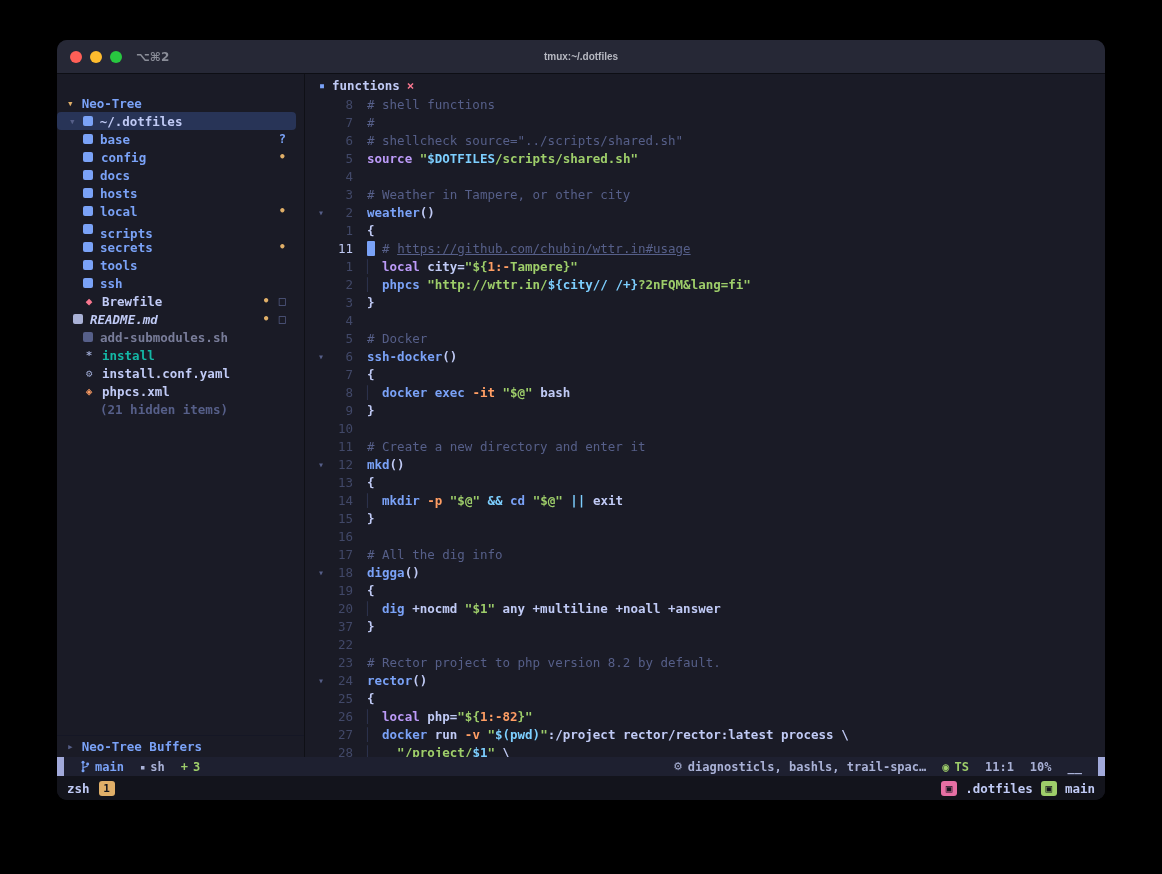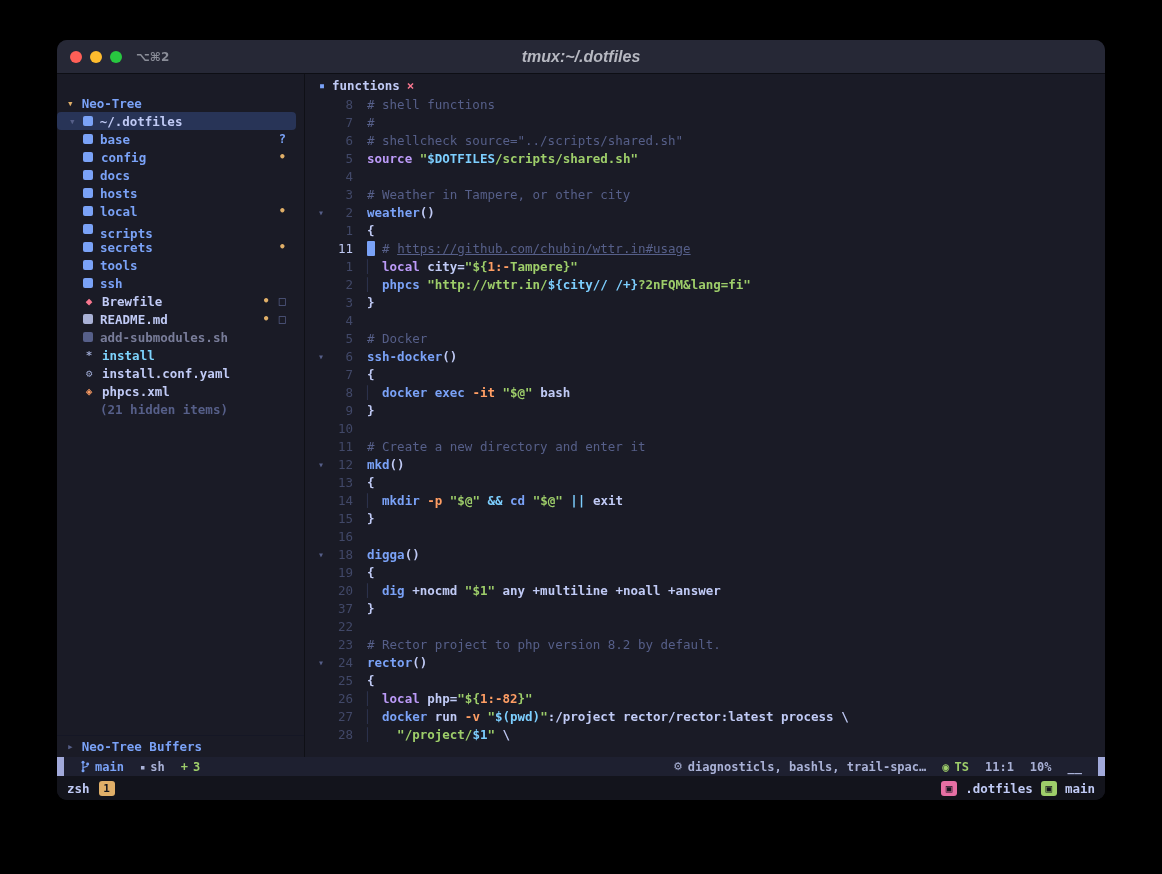--- a/index.html
+++ b/index.html
@@ -16,22 +16,22 @@
           border-radius:10px;overflow:hidden;display:flex;flex-direction:column;
           box-shadow:0 25px 70px rgba(0,0,0,.7), 0 0 0 1px rgba(0,0,0,.55);}
   
   .titlebar{flex:0 0 34px;height:34px;background:var(--titlebar);display:flex;align-items:center;
             position:relative;border-bottom:1px solid #0d0e14;font-family:"Liberation Sans",sans-serif;}
   .traffic{display:flex;gap:8px;padding-left:13px;z-index:2}
   .tl{width:12px;height:12px;border-radius:50%;display:inline-block}
   .tl.r{background:#ff5f57}.tl.y{background:#febc2e}.tl.g{background:#28c840}
   .shortcut{color:#8a8d98;font-size:12px;margin-left:14px;font-weight:bold;z-index:2;
             font-family:"DejaVu Sans",sans-serif;}
-  .titletext{position:absolute;left:0;right:0;text-align:center;color:#b6b8c1;font-size:16px;
-             font-weight:bold;pointer-events:none;font-style:italic;}
+  .titletext{position:absolute;left:0;right:0;text-align:center;color:#b6b8c1;font-size:10px;
+             font-weight:bold;pointer-events:none;}
   
   .content{flex:1;display:flex;min-height:0}
   .sidebar{flex:0 0 248px;width:248px;display:flex;flex-direction:column;padding-top:20px;
            border-right:1px solid #0f1016;background:var(--bg)}
   .tree-heading{height:18px;display:flex;align-items:center;gap:8px;padding-left:10px;
                 font-size:12.5px;font-weight:bold}
   .tree-heading-label{color:var(--blue)}
   .chev{font-size:11px;color:var(--yellow)}
   .chev.muted{color:var(--comment)}
   .tree-row{height:18px;display:flex;align-items:center;gap:7px;font-size:12.5px;font-weight:bold;
@@ -165,35 +165,35 @@
               <span style="color: rgb(122, 162, 247);">ssh</span>
             </div>
             <div class="tree-row" style="padding-left: 26px;">
               <span class="gl" style="color: rgb(247, 118, 142);">◆</span>
               <span style="color: rgb(192, 202, 245);">Brewfile</span>
               <span class="badges">
                 <span style="color: rgb(224, 175, 104);">•</span>
                 <span style="color: rgb(86, 95, 137);">□</span>
               </span>
             </div>
-            <div class="tree-row" style="padding-left: 26px;">
+            <div class="tree-row" style="padding-left: 16px; font-style: italic;">
               <span class="sq" style="background: rgb(169, 177, 214);"></span>
               <span style="color: rgb(192, 202, 245);">README.md</span>
               <span class="badges">
                 <span style="color: rgb(224, 175, 104);">•</span>
                 <span style="color: rgb(86, 95, 137);">□</span>
               </span>
             </div>
             <div class="tree-row" style="padding-left: 26px;">
               <span class="sq" style="background: rgb(86, 95, 137);"></span>
               <span style="color: rgb(120, 124, 153);">add-submodules.sh</span>
             </div>
             <div class="tree-row" style="padding-left: 26px;">
               <span class="gl" style="color: rgb(154, 165, 206);">*</span>
-              <span style="color: #7dd3fc;">install</span>
+              <span style="color: #14b8a6;">install</span>
             </div>
             <div class="tree-row" style="padding-left: 26px;">
               <span class="gl" style="color: rgb(154, 165, 206);">⚙</span>
               <span style="color: rgb(192, 202, 245);">install.conf.yaml</span>
             </div>
             <div class="tree-row" style="padding-left: 26px;">
               <span class="gl" style="color: rgb(255, 158, 100);">◈</span>
               <span style="color: rgb(192, 202, 245);">phpcs.xml</span>
             </div>
             <div class="tree-row" style="padding-left: 26px;">
@@ -235,20 +235,21 @@
             <div class="code-line"><span class="fold-col"> </span><span class="lnum">7</span><span class="ltext"><span class="c-fg">{</span></span></div>
             <div class="code-line"><span class="fold-col"> </span><span class="lnum">8</span><span class="ltext"><span class="guide">▏ </span><span class="c-blue">docker</span><span class="c-fg"> </span><span class="c-blue">exec</span><span class="c-fg"> </span><span class="c-orange">-it</span><span class="c-fg"> </span><span class="c-green">"$@"</span><span class="c-fg"> bash</span></span></div>
             <div class="code-line"><span class="fold-col"> </span><span class="lnum">9</span><span class="ltext"><span class="c-fg">}</span></span></div>
             <div class="code-line"><span class="fold-col"> </span><span class="lnum">10</span><span class="ltext"></span></div>
             <div class="code-line"><span class="fold-col"> </span><span class="lnum">11</span><span class="ltext"><span class="c-comment"># Create a new directory and enter it</span></span></div>
             <div class="code-line"><span class="fold-col">▾</span><span class="lnum">12</span><span class="ltext"><span class="c-blue">mkd</span><span class="c-fg">()</span></span></div>
             <div class="code-line"><span class="fold-col"> </span><span class="lnum">13</span><span class="ltext"><span class="c-fg">{</span></span></div>
             <div class="code-line"><span class="fold-col"> </span><span class="lnum">14</span><span class="ltext"><span class="guide">▏ </span><span class="c-blue">mkdir</span><span class="c-fg"> </span><span class="c-orange">-p</span><span class="c-fg"> </span><span class="c-green">"$@"</span><span class="c-fg"> </span><span class="c-cyan">&amp;&amp;</span><span class="c-fg"> </span><span class="c-blue">cd</span><span class="c-fg"> </span><span class="c-green">"$@"</span><span class="c-fg"> </span><span class="c-cyan">||</span><span class="c-fg"> exit</span></span></div>
             <div class="code-line"><span class="fold-col"> </span><span class="lnum">15</span><span class="ltext"><span class="c-fg">}</span></span></div>
             <div class="code-line"><span class="fold-col"> </span><span class="lnum">16</span><span class="ltext"></span></div>
+            <div class="code-line"><span class="fold-col"> </span><span class="lnum">17</span><span class="ltext"><span class="c-comment"># All the dig info</span></span></div>
             <div class="code-line"><span class="fold-col">▾</span><span class="lnum">18</span><span class="ltext"><span class="c-blue">digga</span><span class="c-fg">()</span></span></div>
             <div class="code-line"><span class="fold-col"> </span><span class="lnum">19</span><span class="ltext"><span class="c-fg">{</span></span></div>
             <div class="code-line"><span class="fold-col"> </span><span class="lnum">20</span><span class="ltext"><span class="guide">▏ </span><span class="c-blue">dig</span><span class="c-fg"> +nocmd </span><span class="c-green">"$1"</span><span class="c-fg"> any +multiline +noall +answer</span></span></div>
             <div class="code-line"><span class="fold-col"> </span><span class="lnum">37</span><span class="ltext"><span class="c-fg">}</span></span></div>
             <div class="code-line"><span class="fold-col"> </span><span class="lnum">22</span><span class="ltext"></span></div>
             <div class="code-line"><span class="fold-col"> </span><span class="lnum">23</span><span class="ltext"><span class="c-comment"># Rector project to php version 8.2 by default.</span></span></div>
             <div class="code-line"><span class="fold-col">▾</span><span class="lnum">24</span><span class="ltext"><span class="c-blue">rector</span><span class="c-fg">()</span></span></div>
             <div class="code-line"><span class="fold-col"> </span><span class="lnum">25</span><span class="ltext"><span class="c-fg">{</span></span></div>
             <div class="code-line"><span class="fold-col"> </span><span class="lnum">26</span><span class="ltext"><span class="guide">▏ </span><span class="c-magenta">local</span><span class="c-fg"> php=</span><span class="c-green">"${</span><span class="c-orange">1:-82</span><span class="c-green">}"</span></span></div>
             <div class="code-line"><span class="fold-col"> </span><span class="lnum">27</span><span class="ltext"><span class="guide">▏ </span><span class="c-blue">docker</span><span class="c-fg"> run </span><span class="c-orange">-v</span><span class="c-fg"> </span><span class="c-green">"</span><span class="c-cyan">$(pwd)</span><span class="c-green">"</span><span class="c-fg">:/project rector/rector:latest process </span><span class="c-fg">\</span></span></div>

